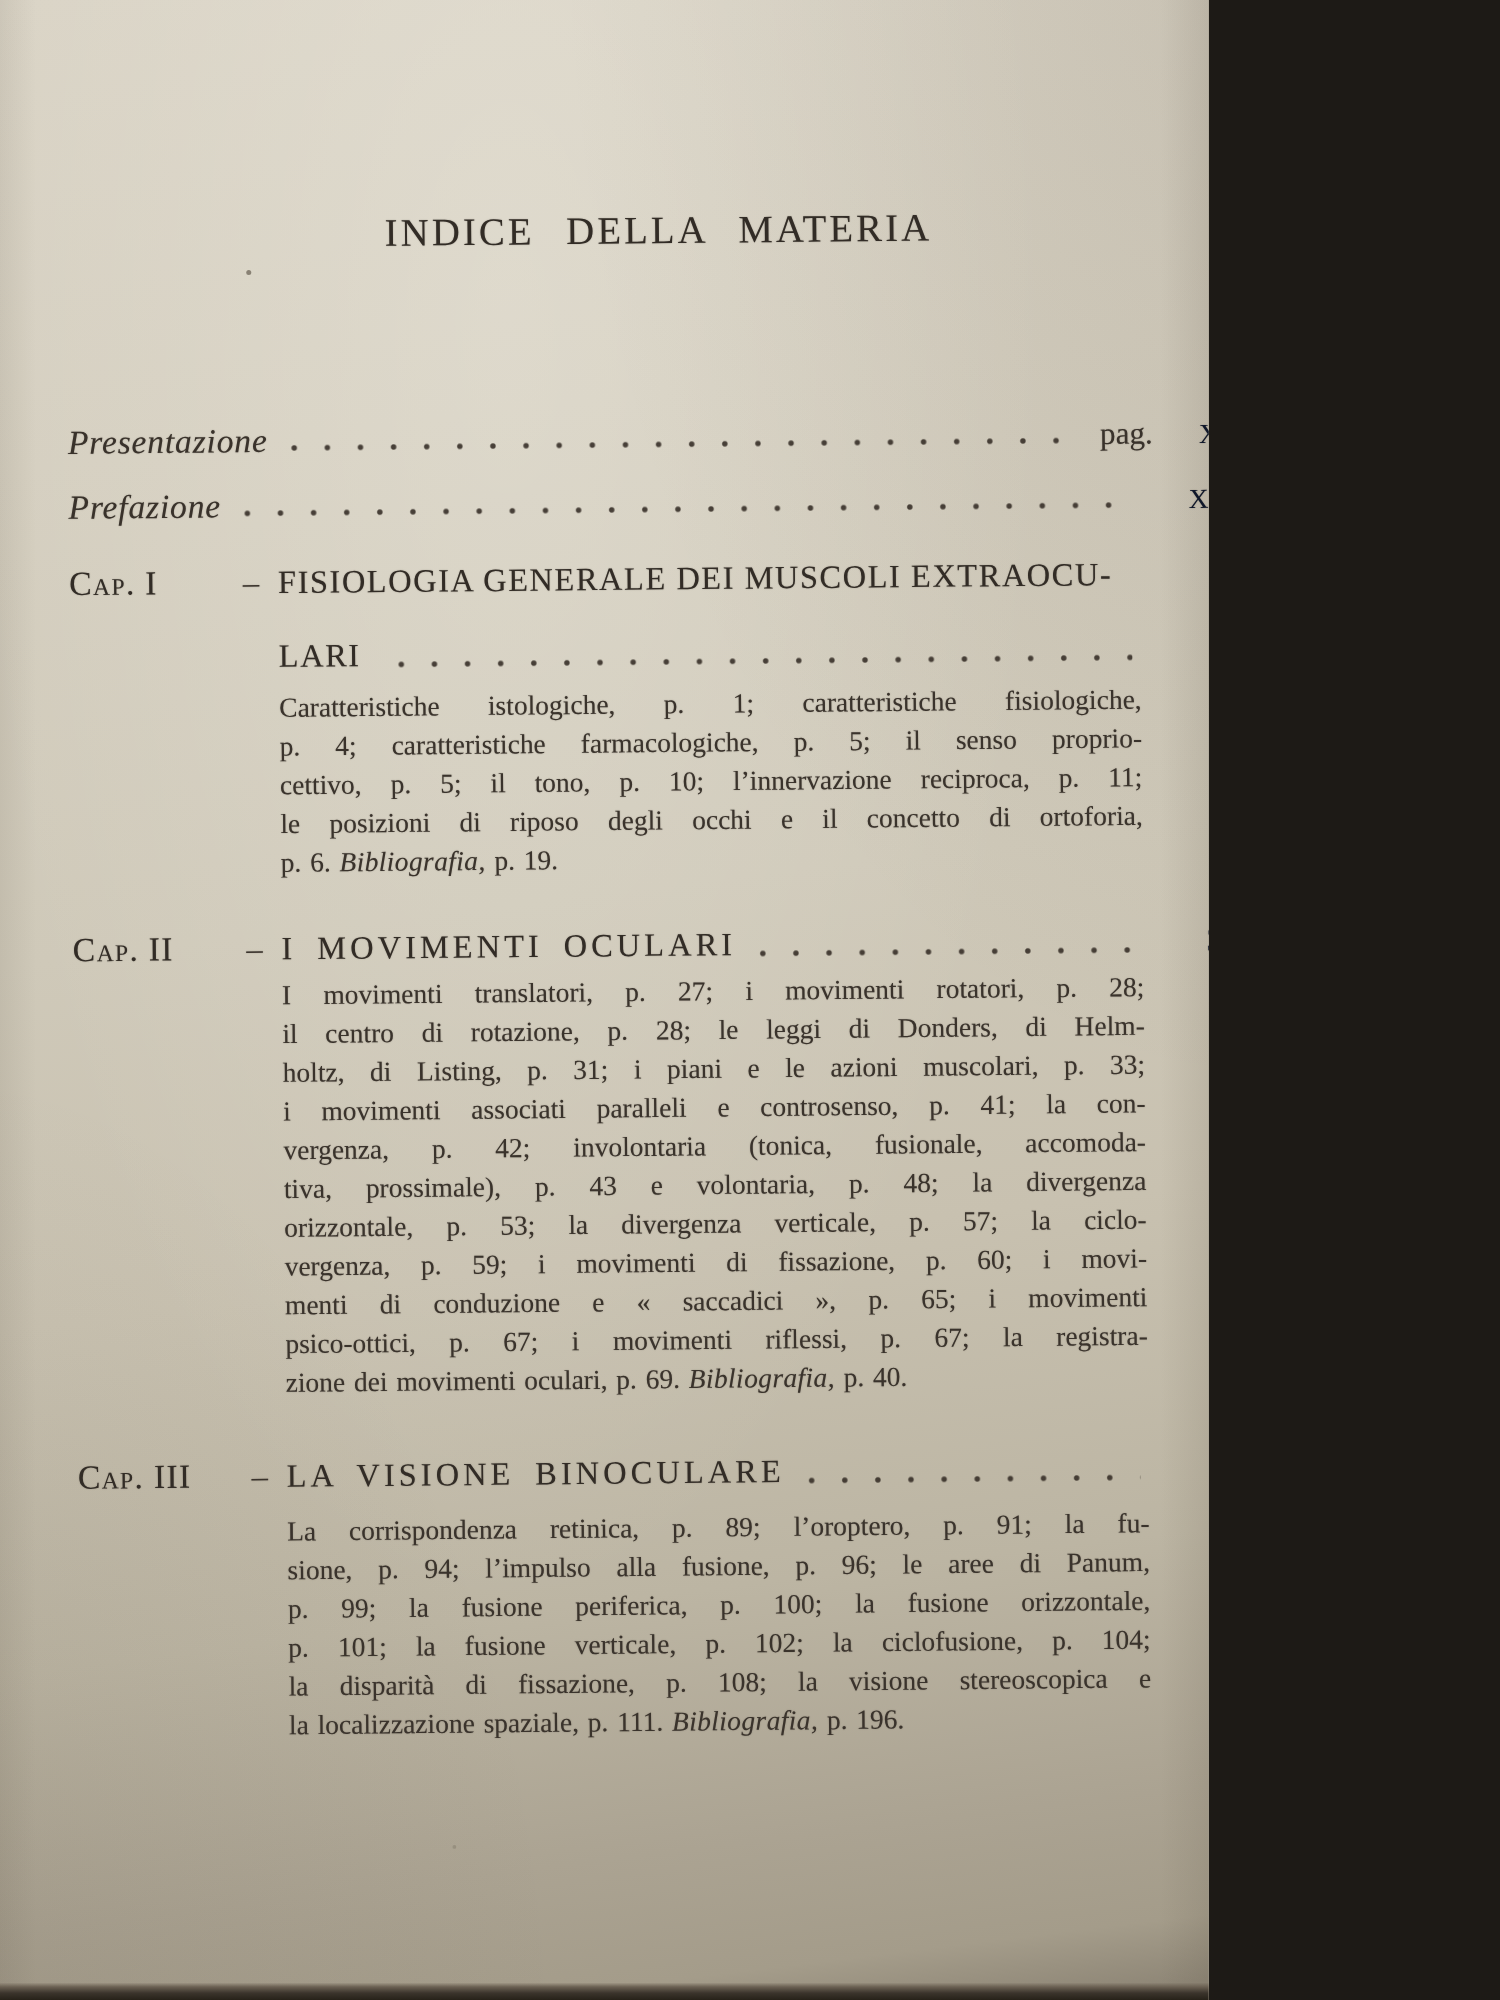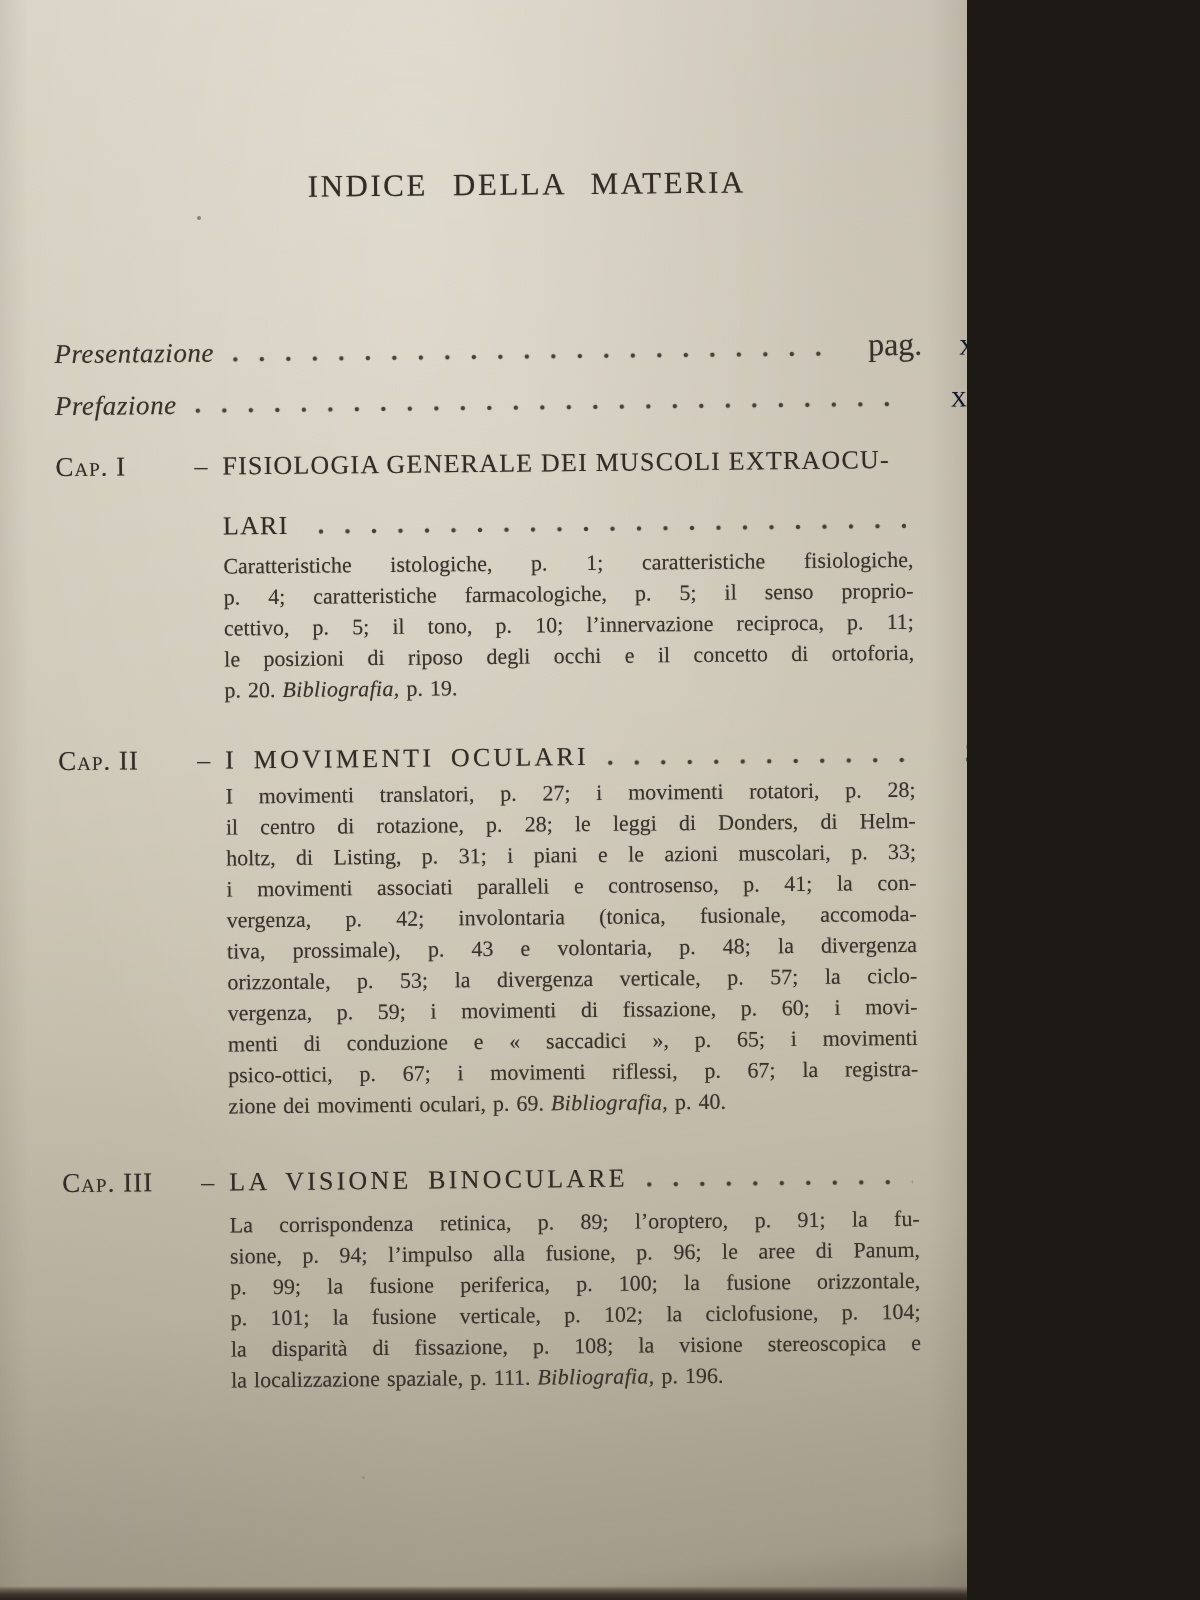--- a/index.html
+++ b/index.html
@@ -43,21 +43,21 @@
     font-size:31px; letter-spacing:2.5px; word-spacing:15px;
     color:#322c26;
   }
   .fm-row {
     position:absolute; left:58px; width:932px;
     display:flex; align-items:baseline; font-size:26px;
   }
   #fm-0 { top:311px; }
   #fm-1 { top:363px; }
   .fm-label { font-style:italic; font-size:27px; letter-spacing:0.6px; flex:none; }
-  .fm-pag { flex:none; margin-left:10px; font-size:32px; }
+  .fm-pag { flex:none; margin-left:10px; font-size:25px; }
   .leader {
     flex:1 1 auto; height:8px; align-self:flex-end; margin:0 18px 6px 18px;
     background-image:radial-gradient(circle at 3px 4px, rgba(55,47,40,0.9) 1.7px, rgba(55,47,40,0) 2.7px);
     background-size:26.5px 8px; background-repeat:repeat-x; background-position:left center;
   }
   .pagenum { flex:none; width:64px; text-align:right; font-size:25px; color:#0f172a;margin-top:28px; }
   .pagenum.roman { font-size:22px; letter-spacing:2px; }
 
   .chap { position:absolute; left:58px; width:932px; }
   #chap-0 { top:447px; }
@@ -120,21 +120,21 @@
         <span class="pagenum">1</span>
       </div>
       <div class="summary">
         <div>
             <div class="sum-line">Caratteristiche istologiche, p. 1; caratteristiche fisiologiche,</div>
             <div class="sum-line">p. 4; caratteristiche farmacologiche, p. 5; il senso proprio-</div>
             <div class="sum-line">cettivo, p. 5; il tono, p. 10; l’innervazione reciproca, p. 11;</div>
             <div class="sum-line">le posizioni di riposo degli occhi e il concetto di ortoforia,</div>
           </div>
         <div class="sum-last">
-          <span>p. 20. </span><span class="it">Bibliografia,</span><span> p. 19.</span>
+          <span>p. 6. </span><span class="it">Bibliografia,</span><span> p. 19.</span>
         </div>
       </div>
     </div>
 
     <div class="chap" id="chap-1">
       <div class="chap-row">
         <span class="chap-num">Cap. II</span>
         <span class="chap-dash">–</span>
         <span class="chap-title spaced">I MOVIMENTI OCULARI</span>
         <span class="leader"></span>

